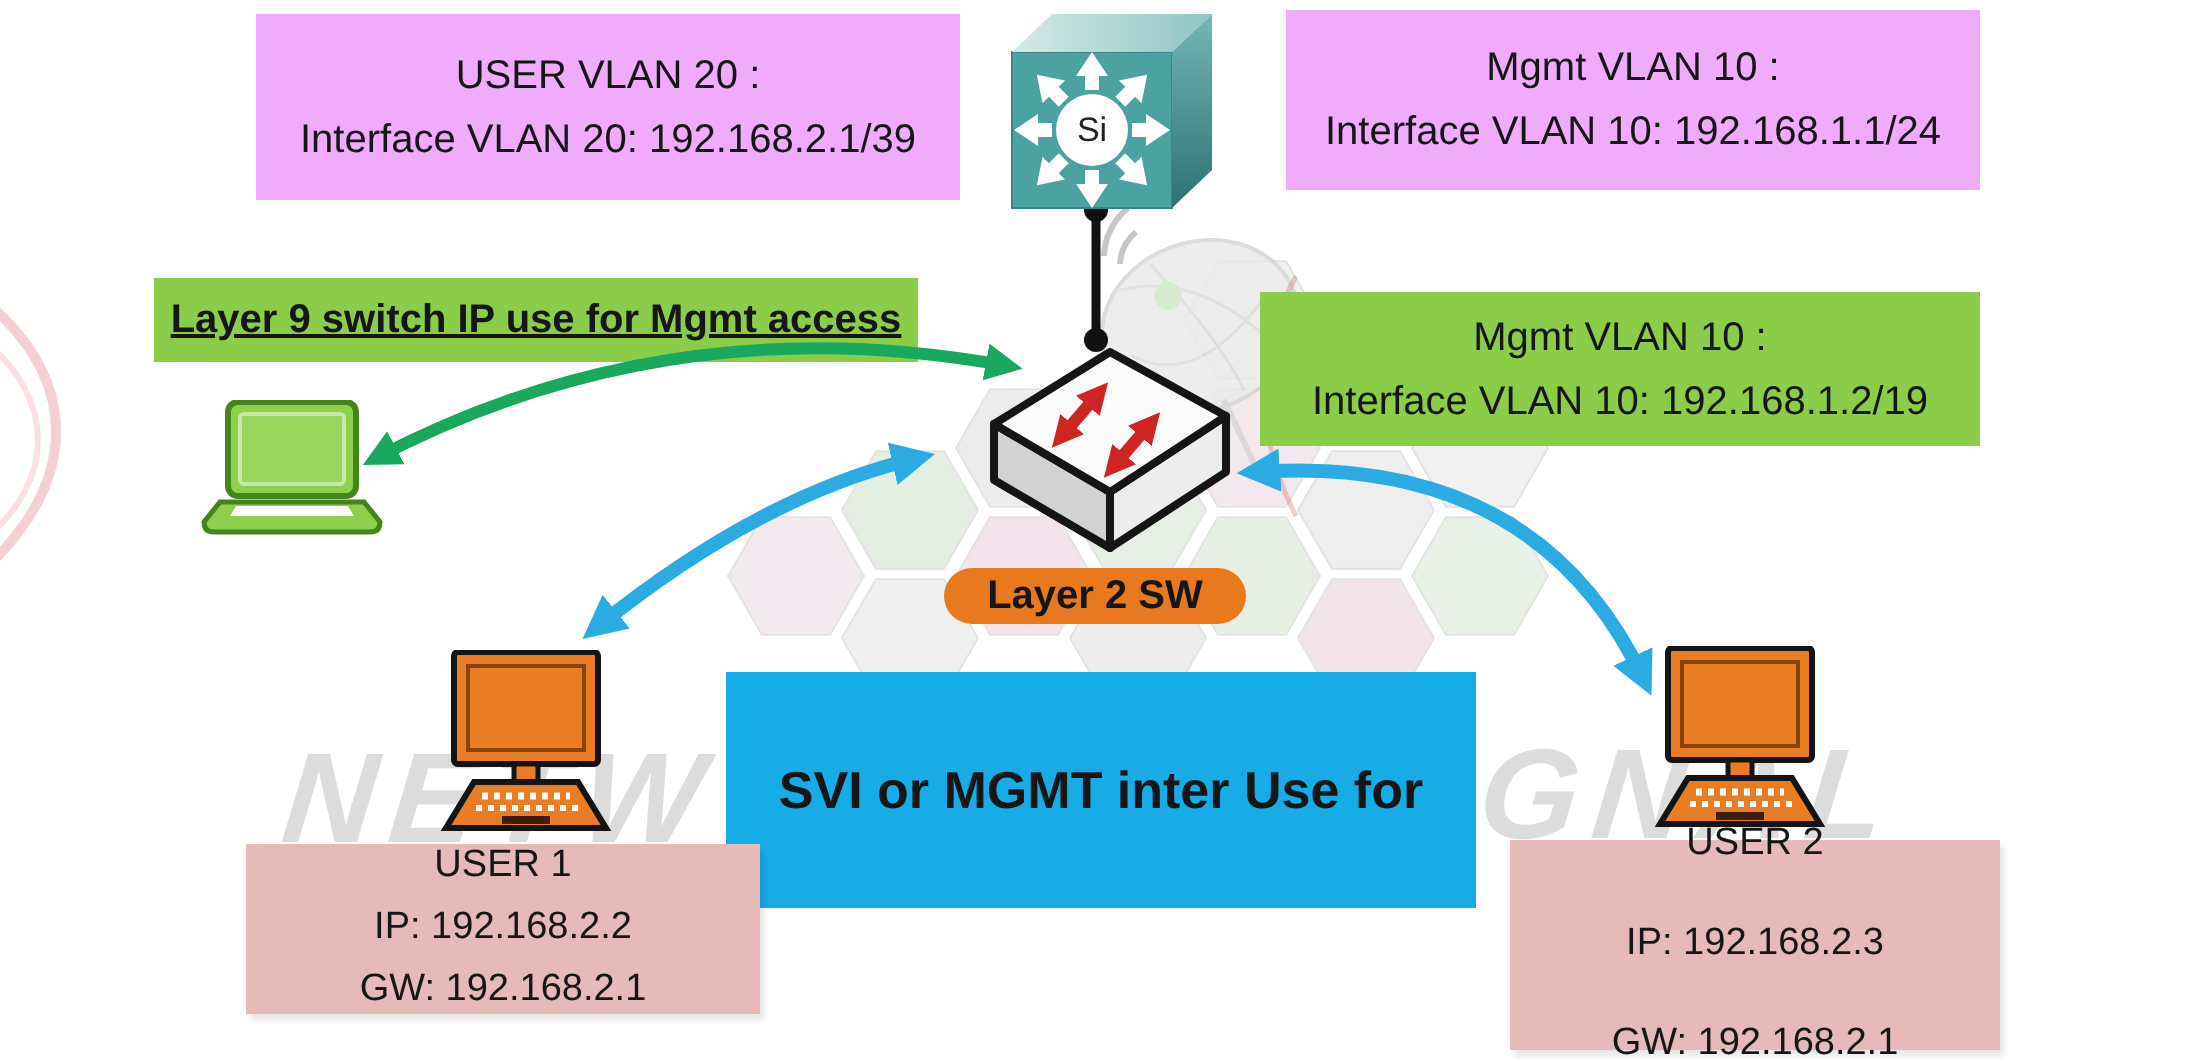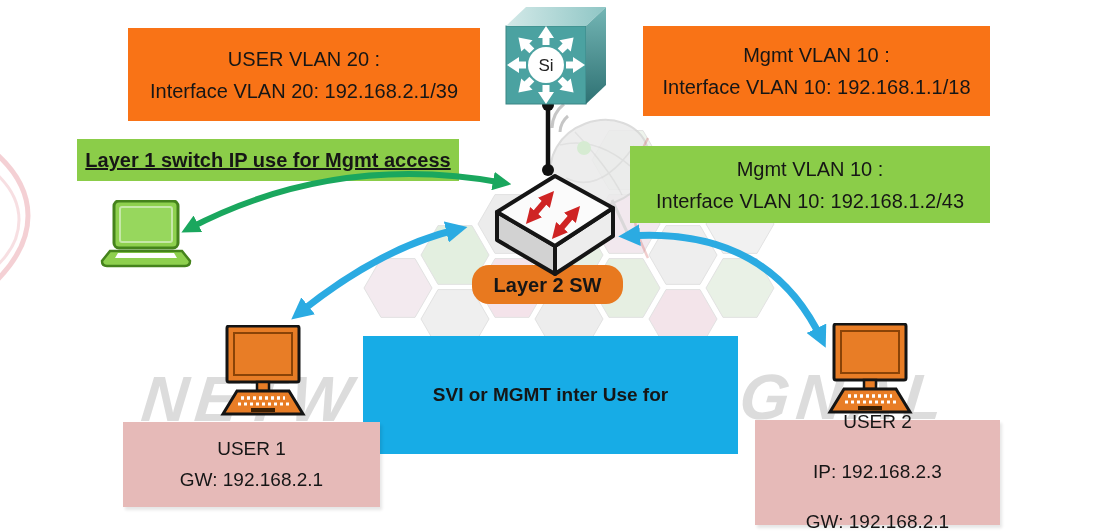--- a/index.html
+++ b/index.html
@@ -3,21 +3,21 @@
 <meta charset="utf-8">
 <style>
   html,body{margin:0;padding:0;background:#ffffff;}
   #stage{
     position:relative;width:1098px;height:531px;overflow:hidden;background:#ffffff;
     font-family:"Liberation Sans",sans-serif;color:#161616;
   }
   .layer{position:absolute;left:0;top:0;width:1098px;height:531px;pointer-events:none;}
   .callout{position:absolute;display:flex;flex-direction:column;align-items:center;justify-content:center;text-align:center;}
   .callout span{display:block;}
-  .blue-box{background:#f97316;margin-top:21px;}
+  .blue-box{background:#f0abfc;}
   .green-box{background:#8bcd49;}
   .pink-box{background:#e6bab8;box-shadow:2px 3px 3px rgba(0,0,0,0.10);}
   .orange-box{background:#e8791f;}
   .cyan-box{background:#17ace6;}
   .t20{font-size:20px;line-height:1.6;}
   .t19{font-size:19px;line-height:1.62;}
   .bold{font-weight:700;}
   .underline{text-decoration:underline;}
   .icon{position:absolute;}
   .watermark{
@@ -75,42 +75,43 @@
   <div class="watermark" style="left:142px;top:362px;">NETW</div>
   <div class="watermark" style="left:740px;top:360px;">GNAL</div>
 
   <div class="callout blue-box t20 z3" style="left:128px;top:7px;width:352px;height:93px;">
     <span>USER VLAN 20 :</span>
     <span>Interface VLAN 20: 192.168.2.1/39</span>
   </div>
 
   <div class="callout blue-box t20 z3" style="left:643px;top:5px;width:347px;height:90px;">
     <span>Mgmt VLAN 10 :</span>
-    <span>Interface VLAN 10: 192.168.1.1/18</span>
+    <span>Interface VLAN 10: 192.168.1.1/24</span>
   </div>
 
   <div class="callout green-box t20 z3" style="left:77px;top:139px;width:382px;height:42px;">
-    <span class="bold underline">Layer 1 switch IP use for Mgmt access</span>
+    <span class="bold underline">Layer 9 switch IP use for Mgmt access</span>
   </div>
 
   <div class="callout green-box t20 z3" style="left:630px;top:146px;width:360px;height:77px;">
     <span>Mgmt VLAN 10 :</span>
-    <span>Interface VLAN 10: 192.168.1.2/43</span>
-  </div>
-
-  <div class="callout orange-box t20 z3" style="left:472px;top:265px;width:151px;height:39px;border-radius:17px;">
+    <span>Interface VLAN 10: 192.168.1.2/19</span>
+  </div>
+
+  <div class="callout orange-box t20 z3" style="left:472px;top:284px;width:151px;height:28px;border-radius:17px;">
     <span class="bold">Layer 2 SW</span>
   </div>
 
-  <div class="callout cyan-box z3" style="left:363px;top:336px;width:375px;height:118px;font-size:19px;line-height:1.62;">
+  <div class="callout cyan-box z3" style="left:363px;top:336px;width:375px;height:118px;font-size:26px;line-height:1.62;">
     <span class="bold">SVI or MGMT inter Use for</span>
   </div>
 
   <div class="callout pink-box t19 z3" style="left:123px;top:422px;width:257px;height:85px;">
     <span>USER 1</span>
+    <span>IP: 192.168.2.2</span>
     <span>GW: 192.168.2.1</span>
   </div>
 
   <div class="callout pink-box t19 z3" style="left:755px;top:420px;width:245px;height:105px;gap:19px;">
     <span>USER 2</span>
     <span>IP: 192.168.2.3</span>
     <span>GW: 192.168.2.1</span>
   </div>
 
   <svg class="layer z4" viewBox="0 0 1098 531">

